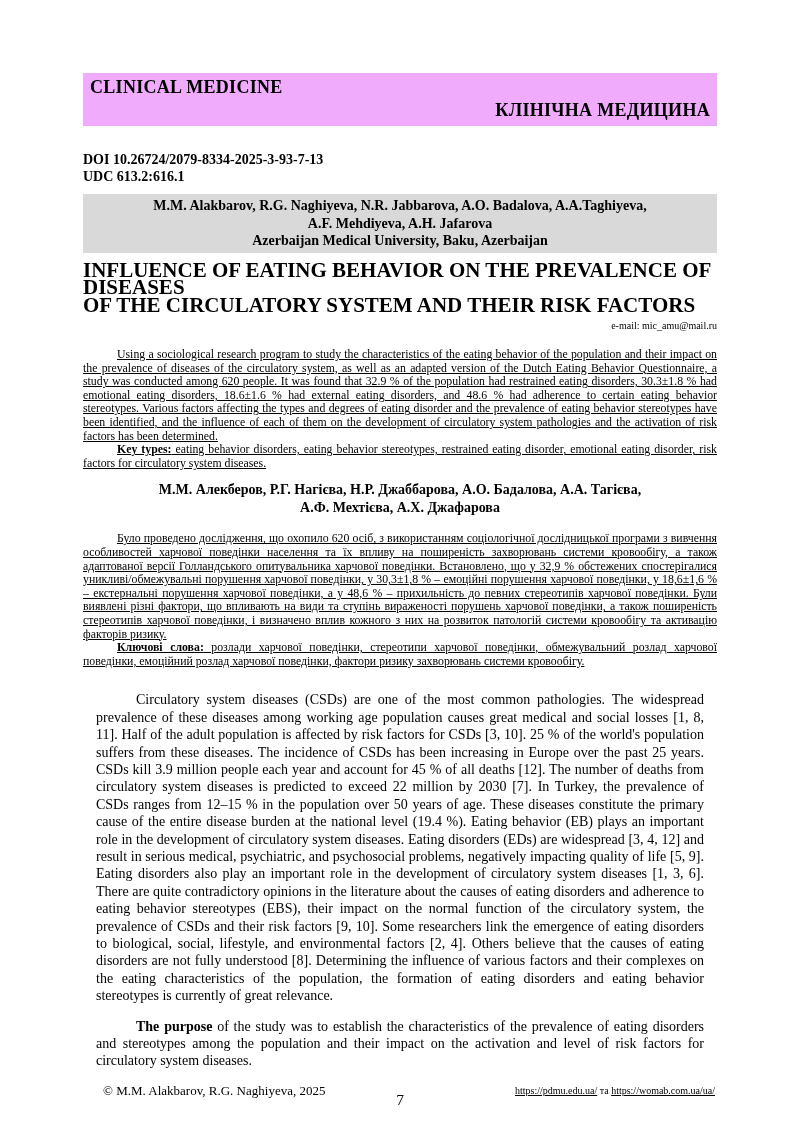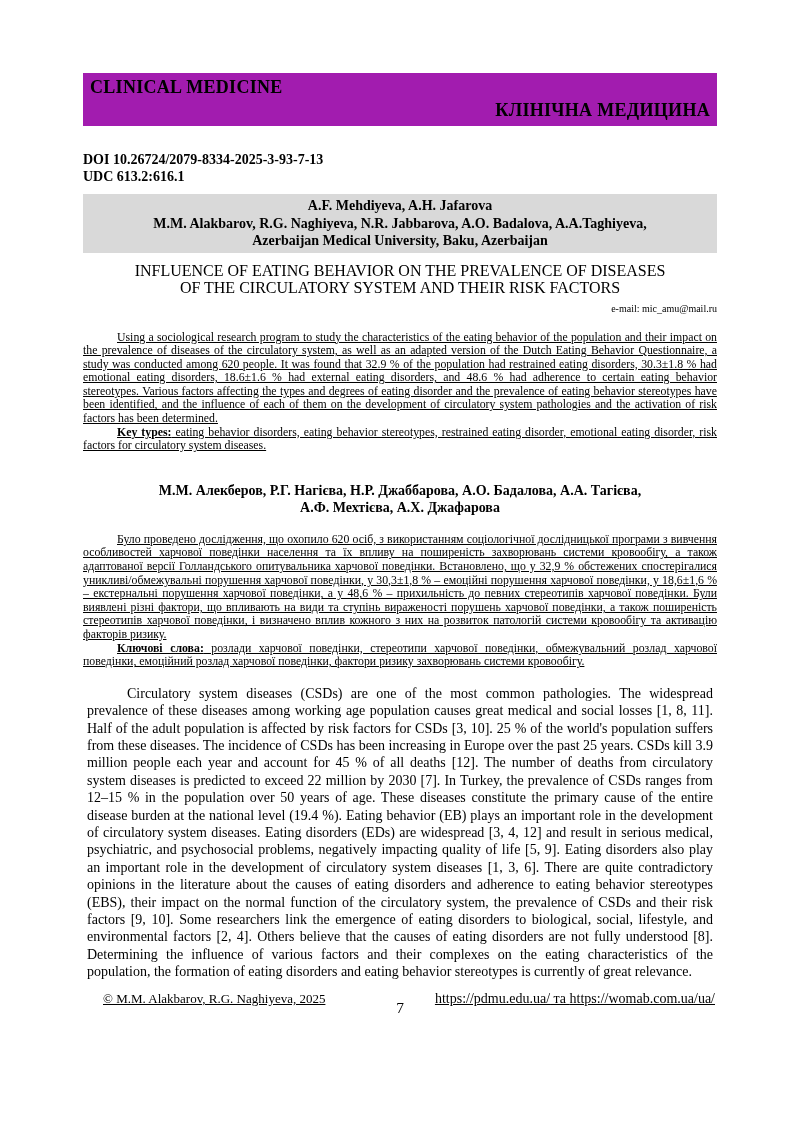--- a/index.html
+++ b/index.html
@@ -7,56 +7,56 @@
     width:800px;height:1131px;background:#ffffff;overflow:hidden;
     font-family:"Liberation Serif","DejaVu Serif",serif;color:#000;
   }
   .page{padding:73px 83px 0 83px;}
   .band{background:#d9d9d9;}
   .band-header{padding:4px 7px 6px 7px;}
   .hdr-en{font-weight:bold;font-size:18px;line-height:20px;letter-spacing:.3px;}
   .hdr-ua{font-weight:bold;font-size:18px;line-height:20px;text-align:right;margin-top:3px;letter-spacing:.3px;}
   .meta{margin-top:26px;font-weight:bold;font-size:14px;line-height:16.5px;}
   .authors-band{margin-top:9px;text-align:center;font-weight:bold;font-size:14px;line-height:17.5px;padding:3px 4px;}
-  .title-en{margin-top:9px;text-align:center;font-weight:normal;font-size:16px;line-height:17.5px;}
+  .title-en{margin-top:9px;font-weight:bold;font-size:21px;line-height:17.5px;}
   .email{margin-top:5px;text-align:right;font-size:10px;line-height:14px;}
   .hatch{height:7px;overflow:hidden;}
   .m6{margin-top:6px;} .m3{margin-top:3px;} .m7{margin-top:7px;} .m2{margin-top:2px;}
   .abstract{margin-top:2px;font-size:11.8px;line-height:13.6px;text-align:justify;}
   .abstract p{margin:0;text-indent:34px;text-decoration:underline;}
-  .ua-authors{margin-top:19px;text-align:center;font-weight:bold;font-size:14px;line-height:17.5px;}
+  .ua-authors{margin-top:1px;text-align:center;font-weight:bold;font-size:14px;line-height:17.5px;}
   .ua-title{margin-top:6px;text-align:center;font-weight:bold;font-size:15.5px;line-height:18px;}
   .body-text{margin-top:6px;font-size:14px;line-height:17.4px;text-align:justify;}
-  .body-text p{margin:4px;text-indent:40px;}
+  .body-text p{margin:13px;text-indent:40px;}
   b.lead{font-weight:bold;}
-  .footer{margin-top:10px;position:relative;font-size:13px;line-height:16px;display:flex;justify-content:space-between;align-items:flex-start;padding:0 2px;text-decoration:underline;}
+  .footer{margin-top:10px;position:relative;font-size:13px;line-height:16px;display:flex;justify-content:space-between;align-items:flex-start;padding:0 2px;}
   .footer .copyright{padding-left:18px;}
   .page-num{position:absolute;left:50%;transform:translateX(-50%);top:9px;font-size:15.5px;}
-  .links{font-size:14px;}
+  .links{font-size:10px;}
   .links a{color:#000;text-decoration:underline;}
   .links .sep{text-decoration:none;}
 </style>
 </head>
 <body>
 
 <div class="page">
 
-  <div class="band band-header" style="background: #a21caf;">
+  <div class="band band-header" style="background: #f0abfc;">
     <div class="hdr-en">CLINICAL MEDICINE</div>
     <div class="hdr-ua">КЛІНІЧНА МЕДИЦИНА</div>
   </div>
 
   <div class="meta">
     <div>DOI 10.26724/2079-8334-2025-3-93-7-13</div>
     <div>UDC 613.2:616.1</div>
   </div>
 
   <div class="band authors-band" style="background: rgb(217, 217, 217);">
+    <div>M.M. Alakbarov, R.G. Naghiyeva, N.R. Jabbarova, A.O. Badalova, A.A.Taghiyeva,</div>
     <div>A.F. Mehdiyeva, A.H. Jafarova</div>
-    <div>M.M. Alakbarov, R.G. Naghiyeva, N.R. Jabbarova, A.O. Badalova, A.A.Taghiyeva,</div>
     <div>Azerbaijan Medical University, Baku, Azerbaijan</div>
   </div>
 
   <div class="title-en">
     <div>INFLUENCE OF EATING BEHAVIOR ON THE PREVALENCE OF DISEASES</div>
     <div>OF THE CIRCULATORY SYSTEM AND THEIR RISK FACTORS</div>
   </div>
 
   <div class="email">e-mail: mic_amu@mail.ru</div>
 
@@ -79,20 +79,21 @@
 
   <div class="abstract m2">
     <p>Було проведено дослідження, що охопило 620 осіб, з використанням соціологічної дослідницької програми з вивчення особливостей харчової поведінки населення та їх впливу на поширеність захворювань системи кровообігу, а також адаптованої версії Голландського опитувальника харчової поведінки. Встановлено, що у 32,9 % обстежених спостерігалися уникливі/обмежувальні порушення харчової поведінки, у 30,3±1,8 % – емоційні порушення харчової поведінки, у 18,6±1,6 % – екстернальні порушення харчової поведінки, а у 48,6 % – прихильність до певних стереотипів харчової поведінки. Були виявлені різні фактори, що впливають на види та ступінь вираженості порушень харчової поведінки, а також поширеність стереотипів харчової поведінки, і визначено вплив кожного з них на розвиток патологій системи кровообігу та активацію факторів ризику.</p>
     <p><b class="lead">Ключові слова:</b><span> розлади харчової поведінки, стереотипи харчової поведінки, обмежувальний розлад харчової поведінки, емоційний розлад харчової поведінки, фактори ризику захворювань системи кровообігу.</span></p>
   </div>
 
   <div class="hatch m3"></div>
 
   <div class="body-text">
     <p>Circulatory system diseases (CSDs) are one of the most common pathologies. The widespread prevalence of these diseases among working age population causes great medical and social losses [1, 8, 11]. Half of the adult population is affected by risk factors for CSDs [3, 10]. 25 % of the world's population suffers from these diseases. The incidence of CSDs has been increasing in Europe over the past 25 years. CSDs kill 3.9 million people each year and account for 45 % of all deaths [12]. The number of deaths from circulatory system diseases is predicted to exceed 22 million by 2030 [7]. In Turkey, the prevalence of CSDs ranges from 12–15 % in the population over 50 years of age. These diseases constitute the primary cause of the entire disease burden at the national level (19.4 %). Eating behavior (EB) plays an important role in the development of circulatory system diseases. Eating disorders (EDs) are widespread [3, 4, 12] and result in serious medical, psychiatric, and psychosocial problems, negatively impacting quality of life [5, 9]. Eating disorders also play an important role in the development of circulatory system diseases [1, 3, 6]. There are quite contradictory opinions in the literature about the causes of eating disorders and adherence to eating behavior stereotypes (EBS), their impact on the normal function of the circulatory system, the prevalence of CSDs and their risk factors [9, 10]. Some researchers link the emergence of eating disorders to biological, social, lifestyle, and environmental factors [2, 4]. Others believe that the causes of eating disorders are not fully understood [8]. Determining the influence of various factors and their complexes on the eating characteristics of the population, the formation of eating disorders and eating behavior stereotypes is currently of great relevance.</p>
+    <p><b class="lead">The purpose</b><span> of the study was to establish the characteristics of the prevalence of eating disorders and stereotypes among the population and their impact on the activation and level of risk factors for circulatory system diseases.</span></p>
   </div>
 
   <div class="footer">
     <div class="copyright">©  M.M. Alakbarov, R.G. Naghiyeva, 2025</div>
     <div class="page-num">7</div>
     <div class="links"><a href="#">https://pdmu.edu.ua/</a><span class="sep"> та </span><a href="#">https://womab.com.ua/ua/</a></div>
   </div>
 
 </div>
 

